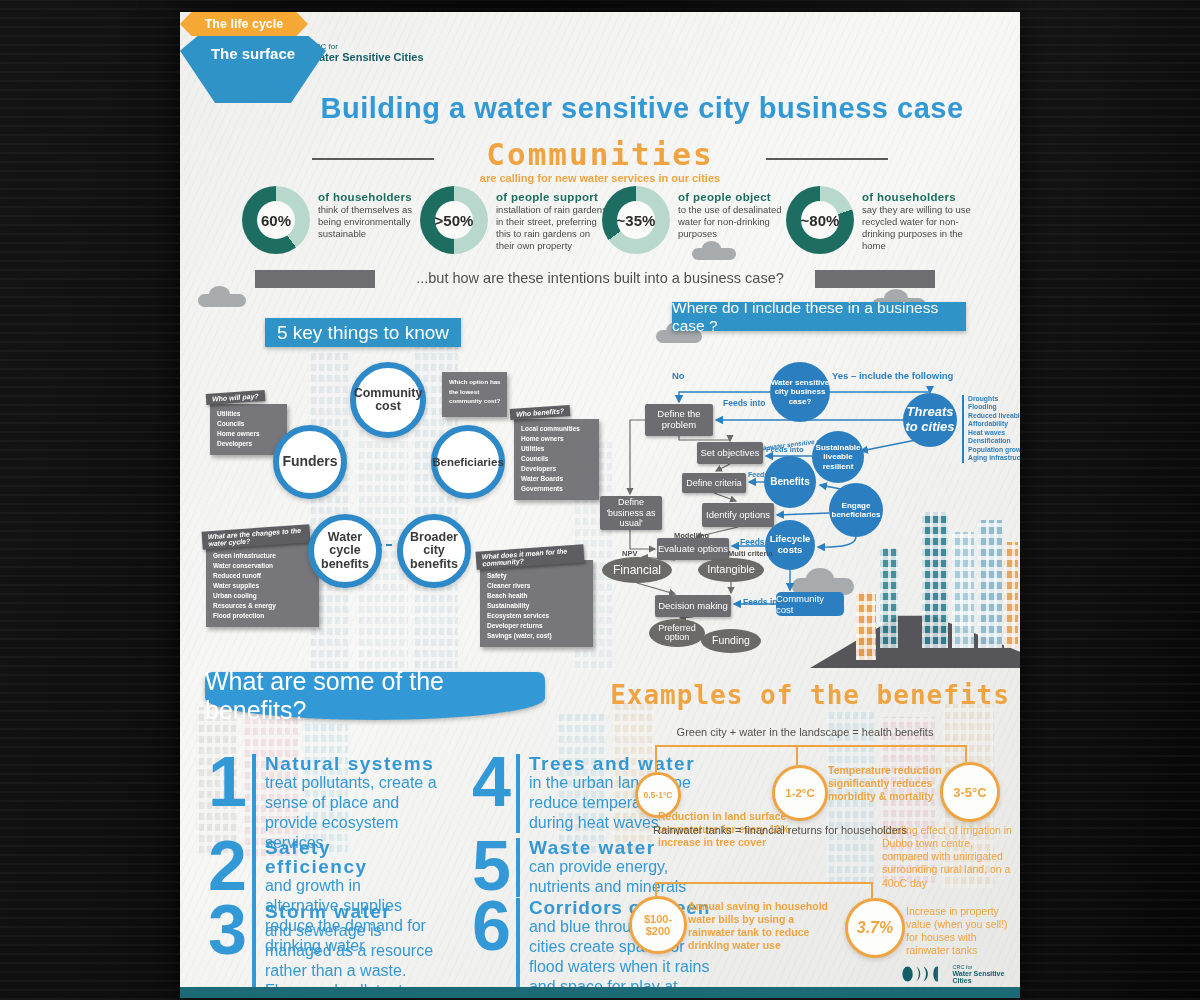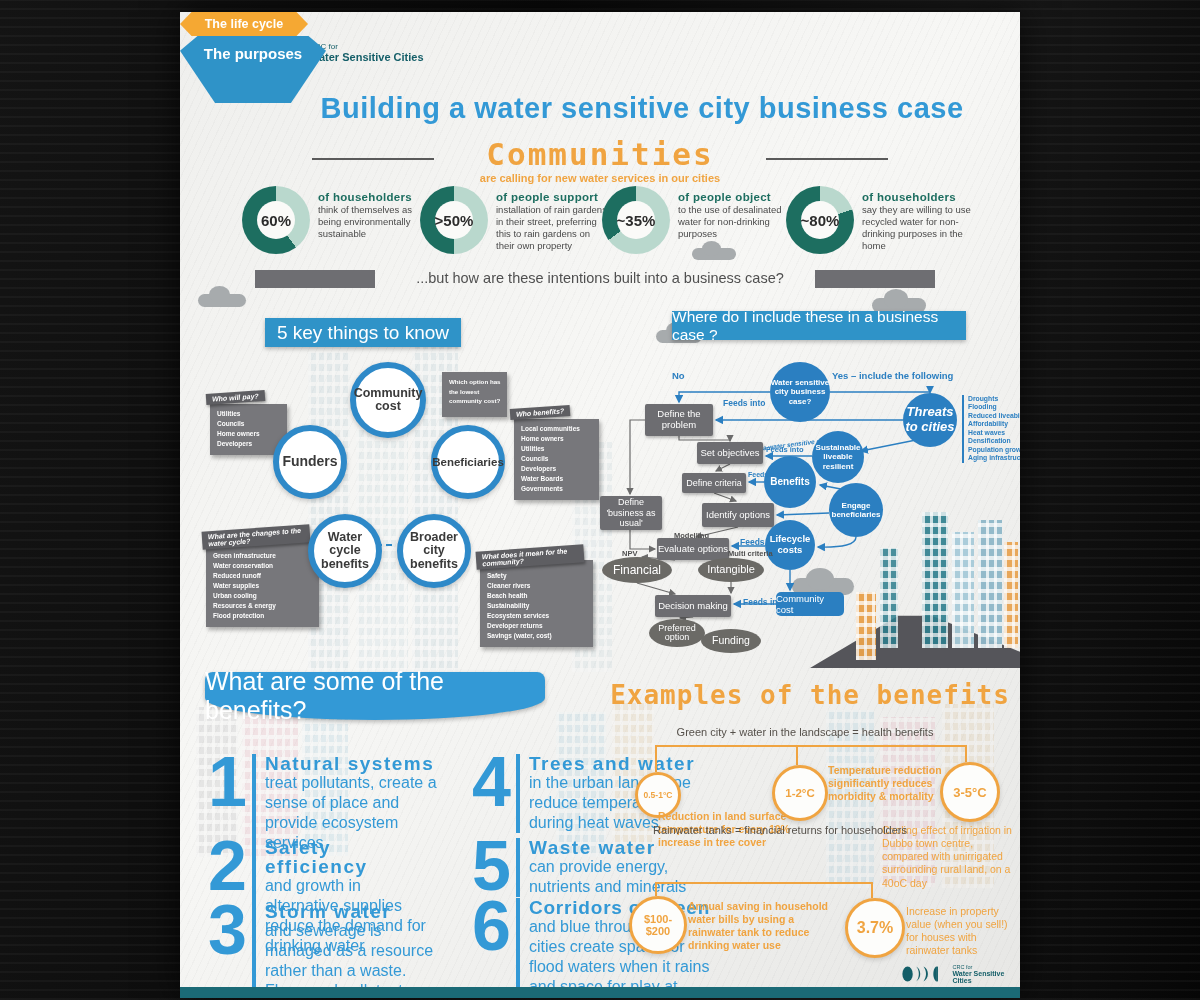--- a/index.html
+++ b/index.html
@@ -147,24 +147,24 @@
         <span>~80%</span>
       </div>
     <div class="txt"><span class="lead">of householders</span><br><span>say they are willing to use recycled water for non-drinking purposes in the home</span></div>
   </div>
 
   <div class="gray-bar" style="left:75px;width:120px;"></div>
   <div class="gray-bar" style="left:635px;width:120px;"></div>
   <div id="bridge-text" class="abs">...but how are these intentions built into a business case?</div>
 
   <div class="ribbon" style="left:85px;top:306px;width:196px;height:29px;font-size:19px;">5 key things to know</div>
-  <div class="ribbon" style="left:492px;top:299px;width:294px;height:29px;font-size:15.5px;">Where do I include these in a business case ?</div>
+  <div class="ribbon" style="left:492px;top:290px;width:294px;height:29px;font-size:15.5px;">Where do I include these in a business case ?</div>
 
   <div id="band-lifecycle">The life cycle</div>
-  <div id="band-benefits">The purposes</div>
+  <div id="band-benefits">The surface</div>
   <div class="circle5" style="left:170px;top:350px;width:64px;height:64px;z-index:4;">Community cost</div>
   <div class="circle5" style="left:93px;top:413px;width:62px;height:62px;z-index:4;font-size:14px;">Funders</div>
   <div class="circle5" style="left:251px;top:413px;width:62px;height:62px;z-index:4;font-size:11.5px;">Beneficiaries</div>
   <div class="circle5" style="left:128px;top:502px;width:62px;height:62px;z-index:4;">Water cycle benefits</div>
   <div class="circle5" style="left:217px;top:502px;width:62px;height:62px;z-index:4;">Broader city benefits</div>
   <div class="dashed-link" style="left:196px;top:532px;width:16px;z-index:5;"></div>
 
   <div class="callout" style="left:30px;top:392px;width:64px;">
     <div class="q">Who will pay?</div>
     <div class="list">Utilities
@@ -353,21 +353,21 @@
 
   <div class="ex-line" style="left:450px;top:812px;width:300px;">Rainwater tanks = financial returns for householders</div>
 
   <div class="oline" style="left:475px;top:870px;width:218px;height:2px;"></div>
   <div class="oline" style="left:475px;top:870px;width:2px;height:14px;"></div>
   <div class="oline" style="left:691px;top:870px;width:2px;height:16px;"></div>
 
   <div class="ex-circle" style="left:449px;top:884px;width:52px;height:52px;font-size:11px;line-height:1.1;">$100-
 $200</div>
   <div class="ex-text" style="left:508px;top:888px;width:150px;">Annual saving in household water bills by using a rainwater tank to reduce drinking water use</div>
-  <div class="ex-circle" style="left:665px;top:886px;width:54px;height:54px;font-size:16px;">3.7%</div>
+  <div class="ex-circle" style="left:665px;top:886px;width:54px;height:54px;font-size:16px;font-style:italic;">3.7%</div>
   <div class="ex-text" style="left:726px;top:893px;width:112px;font-weight:normal;">Increase in property value (when you sell!) for houses with rainwater tanks</div>
 
   <div class="abs" style="left:722px;top:952px;display:flex;gap:6px;align-items:center;">
     <svg width="48" height="20" viewBox="0 0 120 50">
       <ellipse cx="15" cy="25" rx="14" ry="20" fill="#135e68"></ellipse>
       <path d="M38,5 C53,12 53,38 38,45 C48,37 48,13 38,5 Z" fill="#135e68"></path>
       <path d="M58,5 C67,17 67,33 58,45 C74,38 74,12 58,5 Z" fill="#135e68"></path>
       <path d="M92,5 C82,12 82,38 92,45 Z" fill="#135e68"></path>
       <rect x="92" y="5" width="5" height="40" fill="#135e68"></rect>
     </svg>

